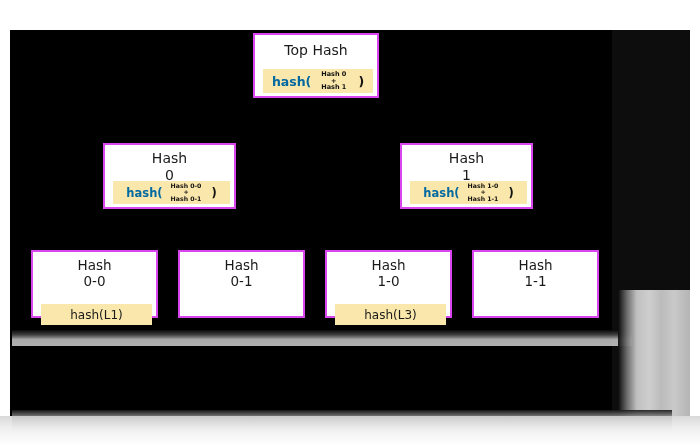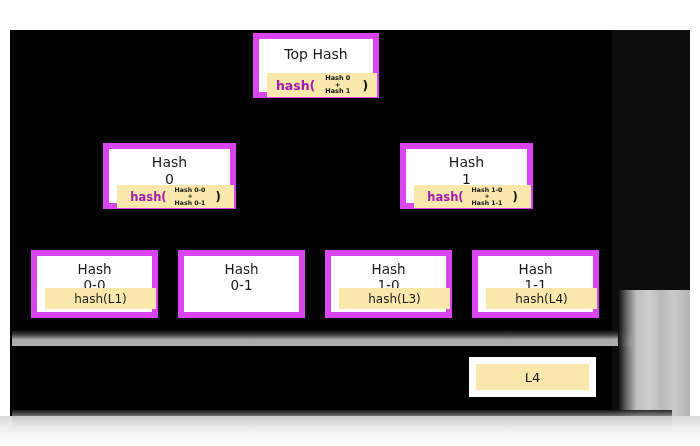--- a/index.html
+++ b/index.html
@@ -62,21 +62,21 @@
   .art-midline {
     left: 12px; top: 330px; width: 620px; height: 16px;
     background: linear-gradient(to bottom, #0a0a0a 0%, #4a4a4a 30%, #c8c8c8 60%, #cfcfcf 100%);
     opacity: 0.85;
   }
 
   
   .node {
     position: absolute;
     background: #ffffff;
-    border: 6px solid #d946ef;
+    border: 2px solid #d946ef;
     box-sizing: border-box;
     display: flex;
     flex-direction: column;
   }
   .node-title {
     color: #1a1a1a;
     text-align: center;
     line-height: 1.18;
     font-weight: 400;
     white-space: pre-line;
@@ -84,21 +84,21 @@
   .hash-strip {
     background: #fae7ab;
     display: flex;
     align-items: center;
     justify-content: center;
     box-sizing: border-box;
     color: #1a1a1a;
   }
   .hash-call {
     font-weight: 700;
-    color: #a21caf;
+    color: #0369a1;
   }
   .hash-args {
     display: flex;
     flex-direction: column;
     align-items: center;
     justify-content: center;
     line-height: 1.05;
     font-weight: 700;
     color: #111111;
   }
@@ -137,21 +137,21 @@
 
   
   .lvl2 { width: 127px; height: 68px; top: 250px; }
   #hash-0-0 { left: 31px; }
   #hash-0-1 { left: 178px; }
   #hash-1-0 { left: 325px; }
   #hash-1-1 { left: 472px; }
   .lvl2 .node-title { font-size: 13.5px; margin-top: 6px; }
   .lvl2 .hash-strip {
     position: absolute;
-    left: 8px; top: 32px; width: 111px; height: 21px;
+    left: 8px; top: 52px; width: 111px; height: 21px;
     font-size: 12px;
   }
 
   
   .datablock {
     position: absolute;
     top: 353px;
     width: 135px;
     height: 48px;
     background: #ffffff;
@@ -260,25 +260,21 @@
 
   <div class="node lvl2" id="hash-1-0">
     <div class="node-title">Hash
 1-0</div>
     <div class="hash-strip">hash(L3)</div>
   </div>
 
   <div class="node lvl2" id="hash-1-1">
     <div class="node-title">Hash
 1-1</div>
-    <div class="hash-strip">hash(L4)</div>
-  </div>
-
-  <div class="datablock" id="block-l4">
-    <div class="hash-strip">L4</div>
-  </div>
+  </div>
+
 
   <div class="artifact art-midline"></div>
   <div class="artifact art-right"></div>
   <div class="artifact art-bottom"></div>
   <div class="artifact art-bottom2"></div>
 
 </div>
 
 </body></html>

